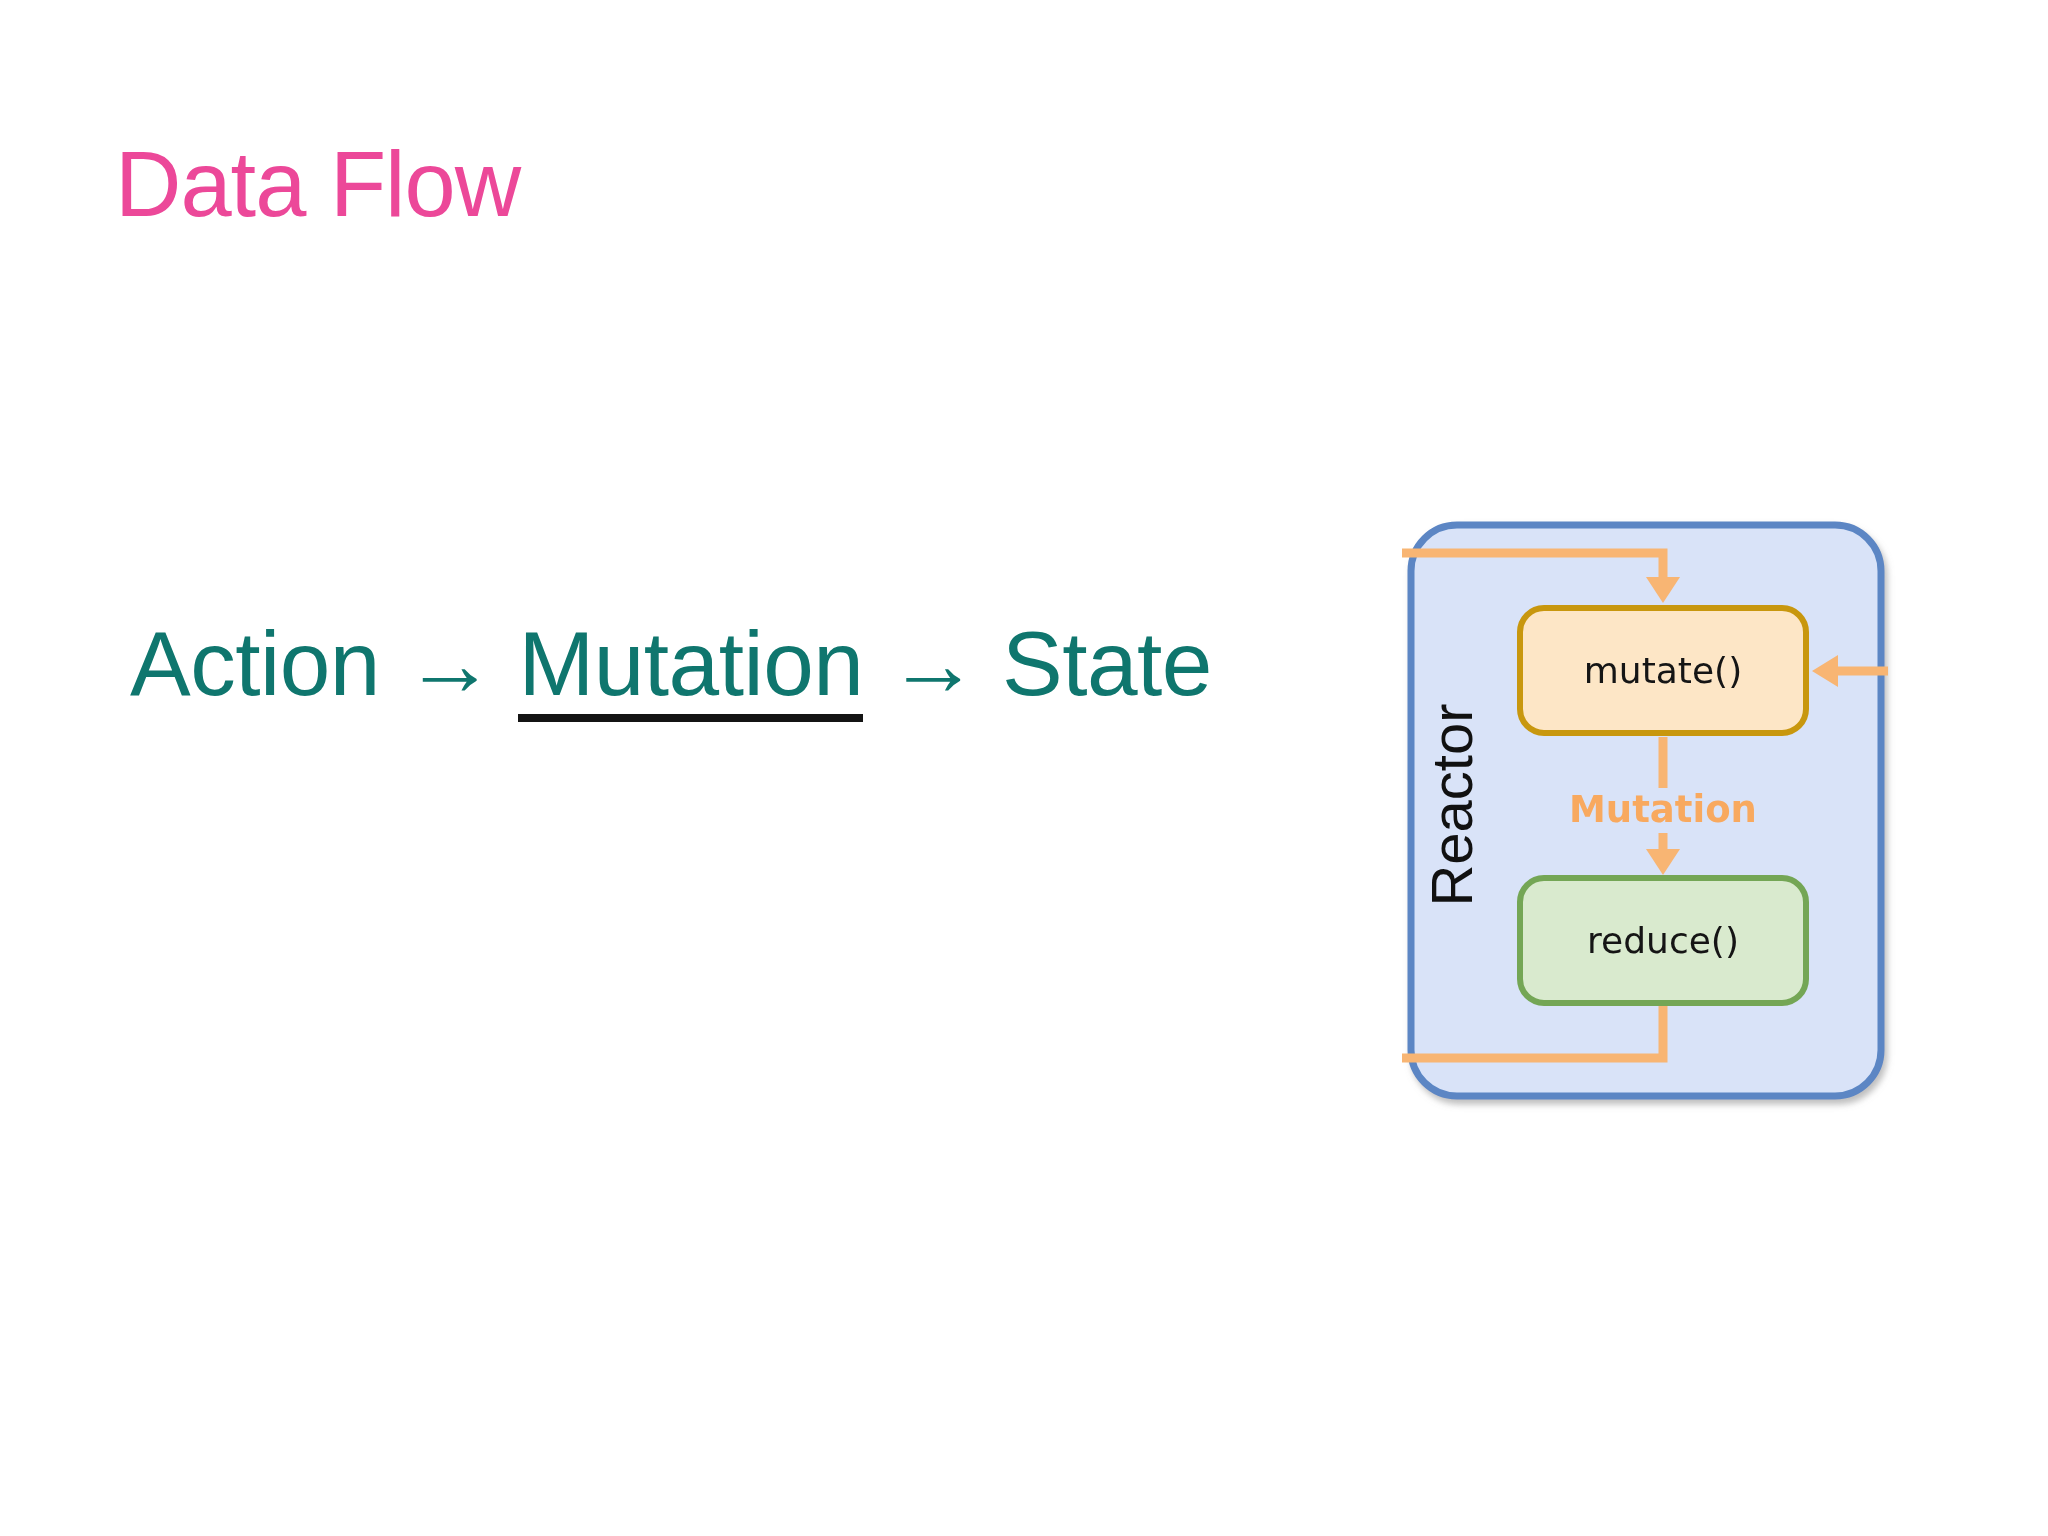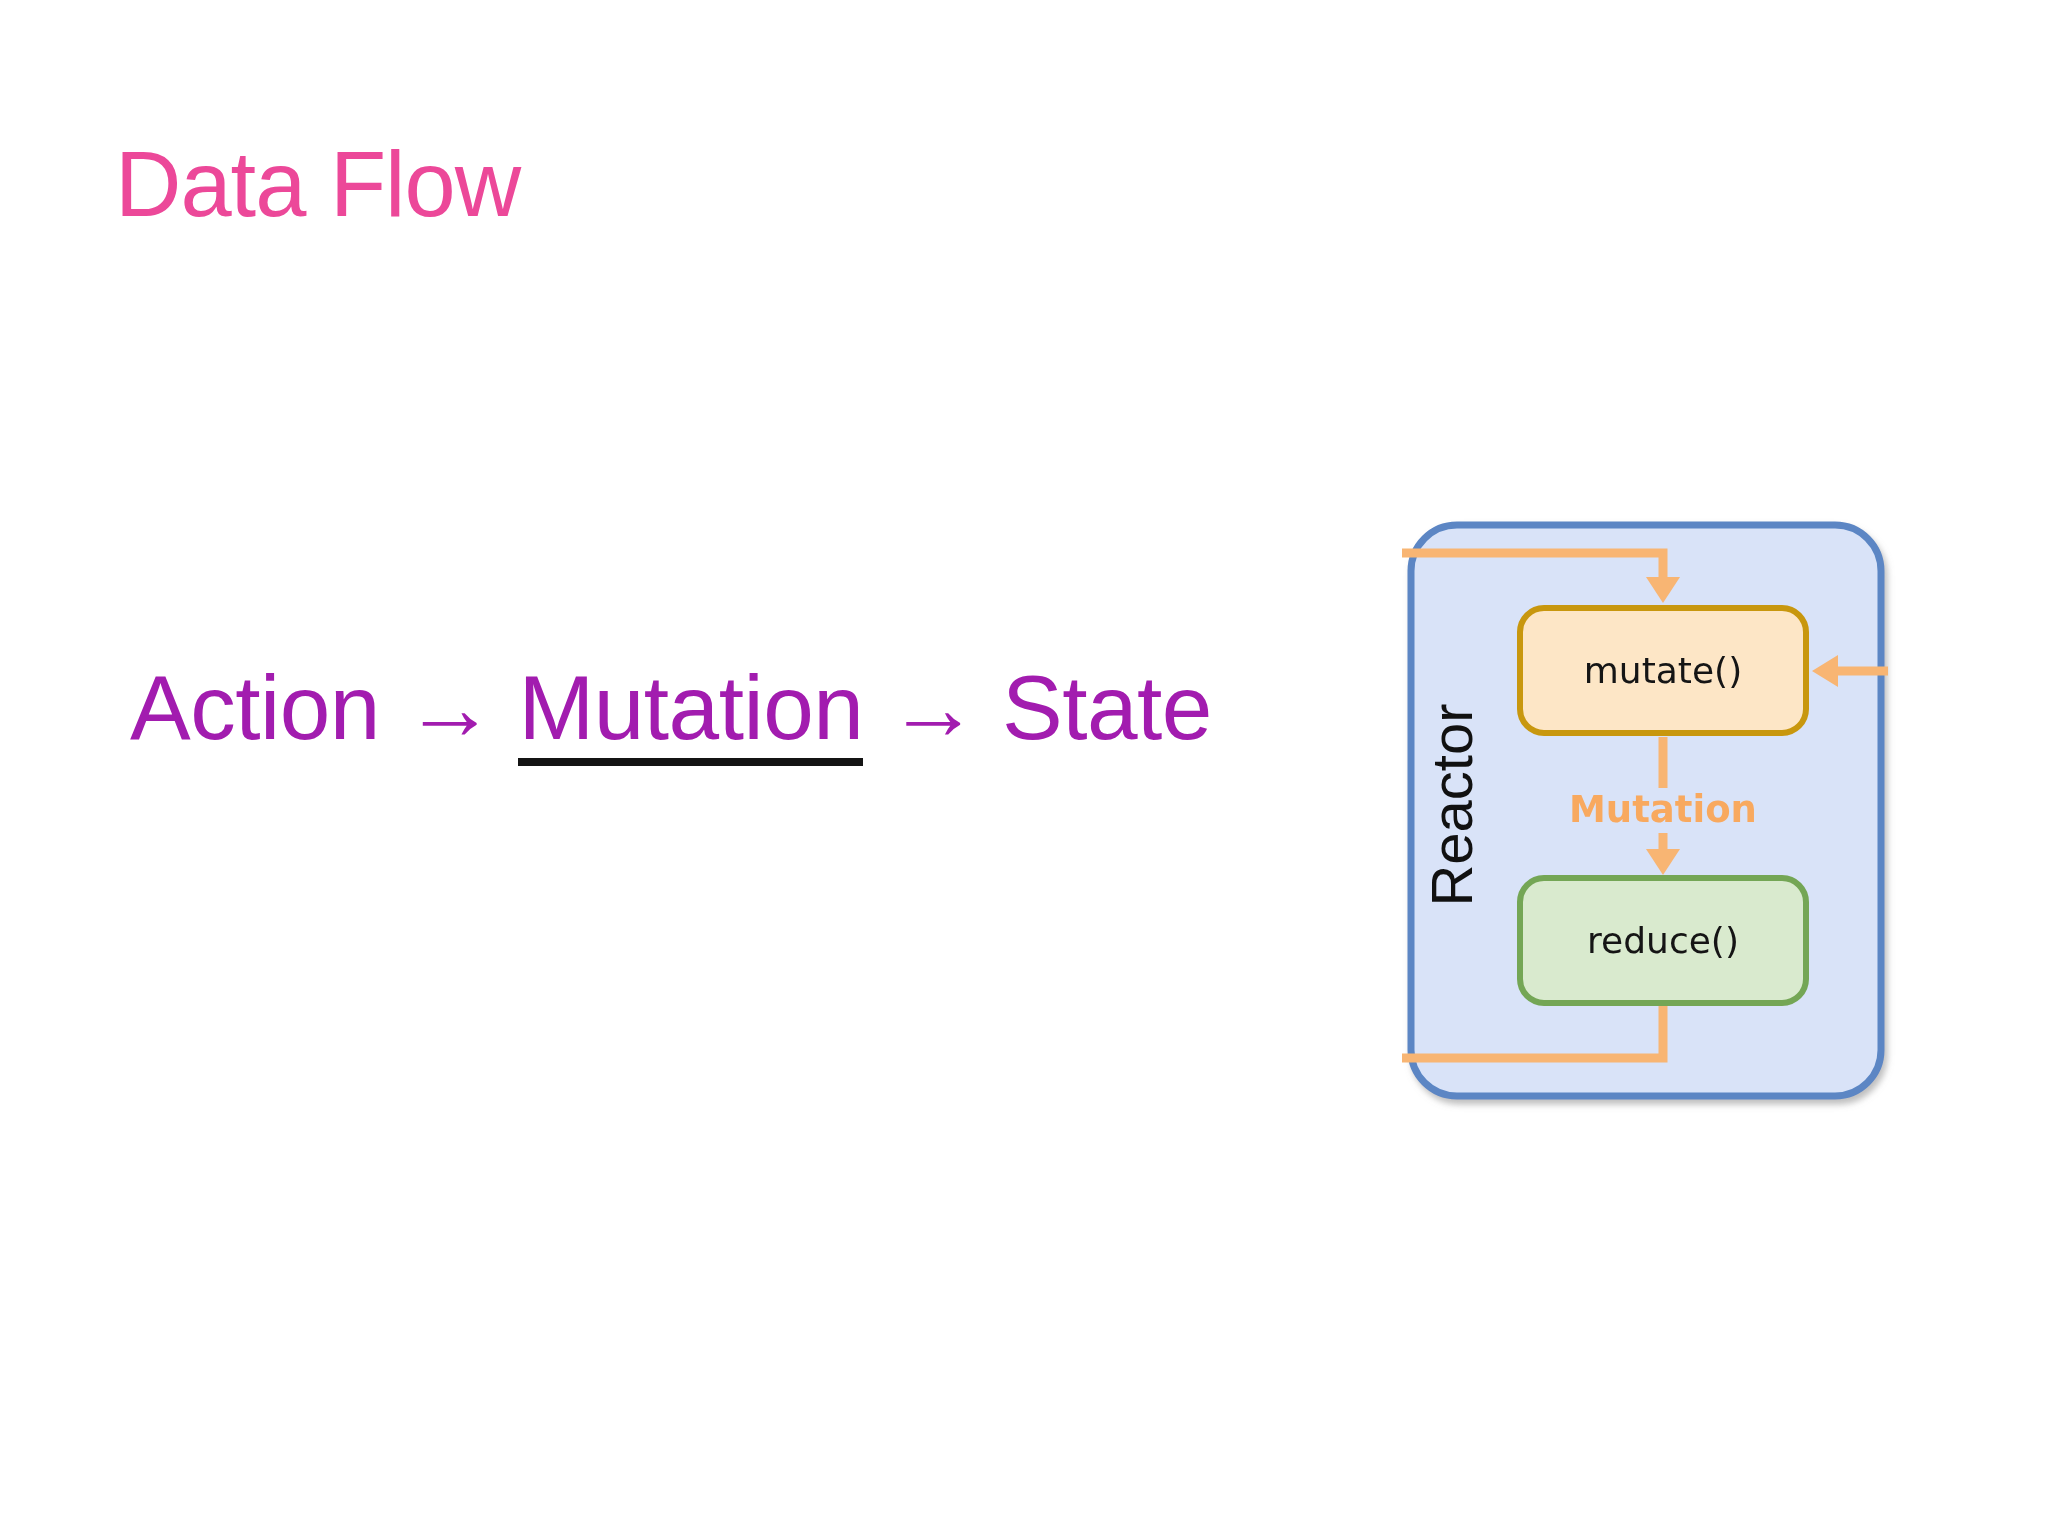--- a/index.html
+++ b/index.html
@@ -10,21 +10,21 @@
     overflow:hidden;
     font-family:"Liberation Sans", sans-serif;
     color:#161616;
   }
   .title {
     position:absolute; left:113px; top:130px; margin:2px;
     font-size:92px; font-weight:500; letter-spacing:-1px; color:#ec4899;
   }
   .phrase {
     position:absolute; left:130px; top:612px;
-    font-size:91px; letter-spacing:-0.5px; white-space:nowrap; color:#a21caf;margin-top:44px;
+    font-size:91px; letter-spacing:-0.5px; white-space:nowrap; color:#0f766e;
   }
   .arrow-glyph { margin:0 24px; }
   .underlined { border-bottom:8px solid #141414; }
   .diagram-svg { position:absolute; left:1390px; top:505px; width:510px; height:610px; }
   .container-box { fill:#D9E3F8; stroke:#5B86C4; stroke-width:7; }
   .mutate-box  { fill:#FDE6C6; stroke:#C8970E; stroke-width:6; }
   .reduce-box  { fill:#D9EACE; stroke:#74A655; stroke-width:6; }
   .arrow-line  { fill:none; stroke:#F8B573; stroke-width:9; }
   .arrow-head  { fill:#F8B573; stroke:none; }
   .svg-text    { font-family:"DejaVu Sans", sans-serif; }

